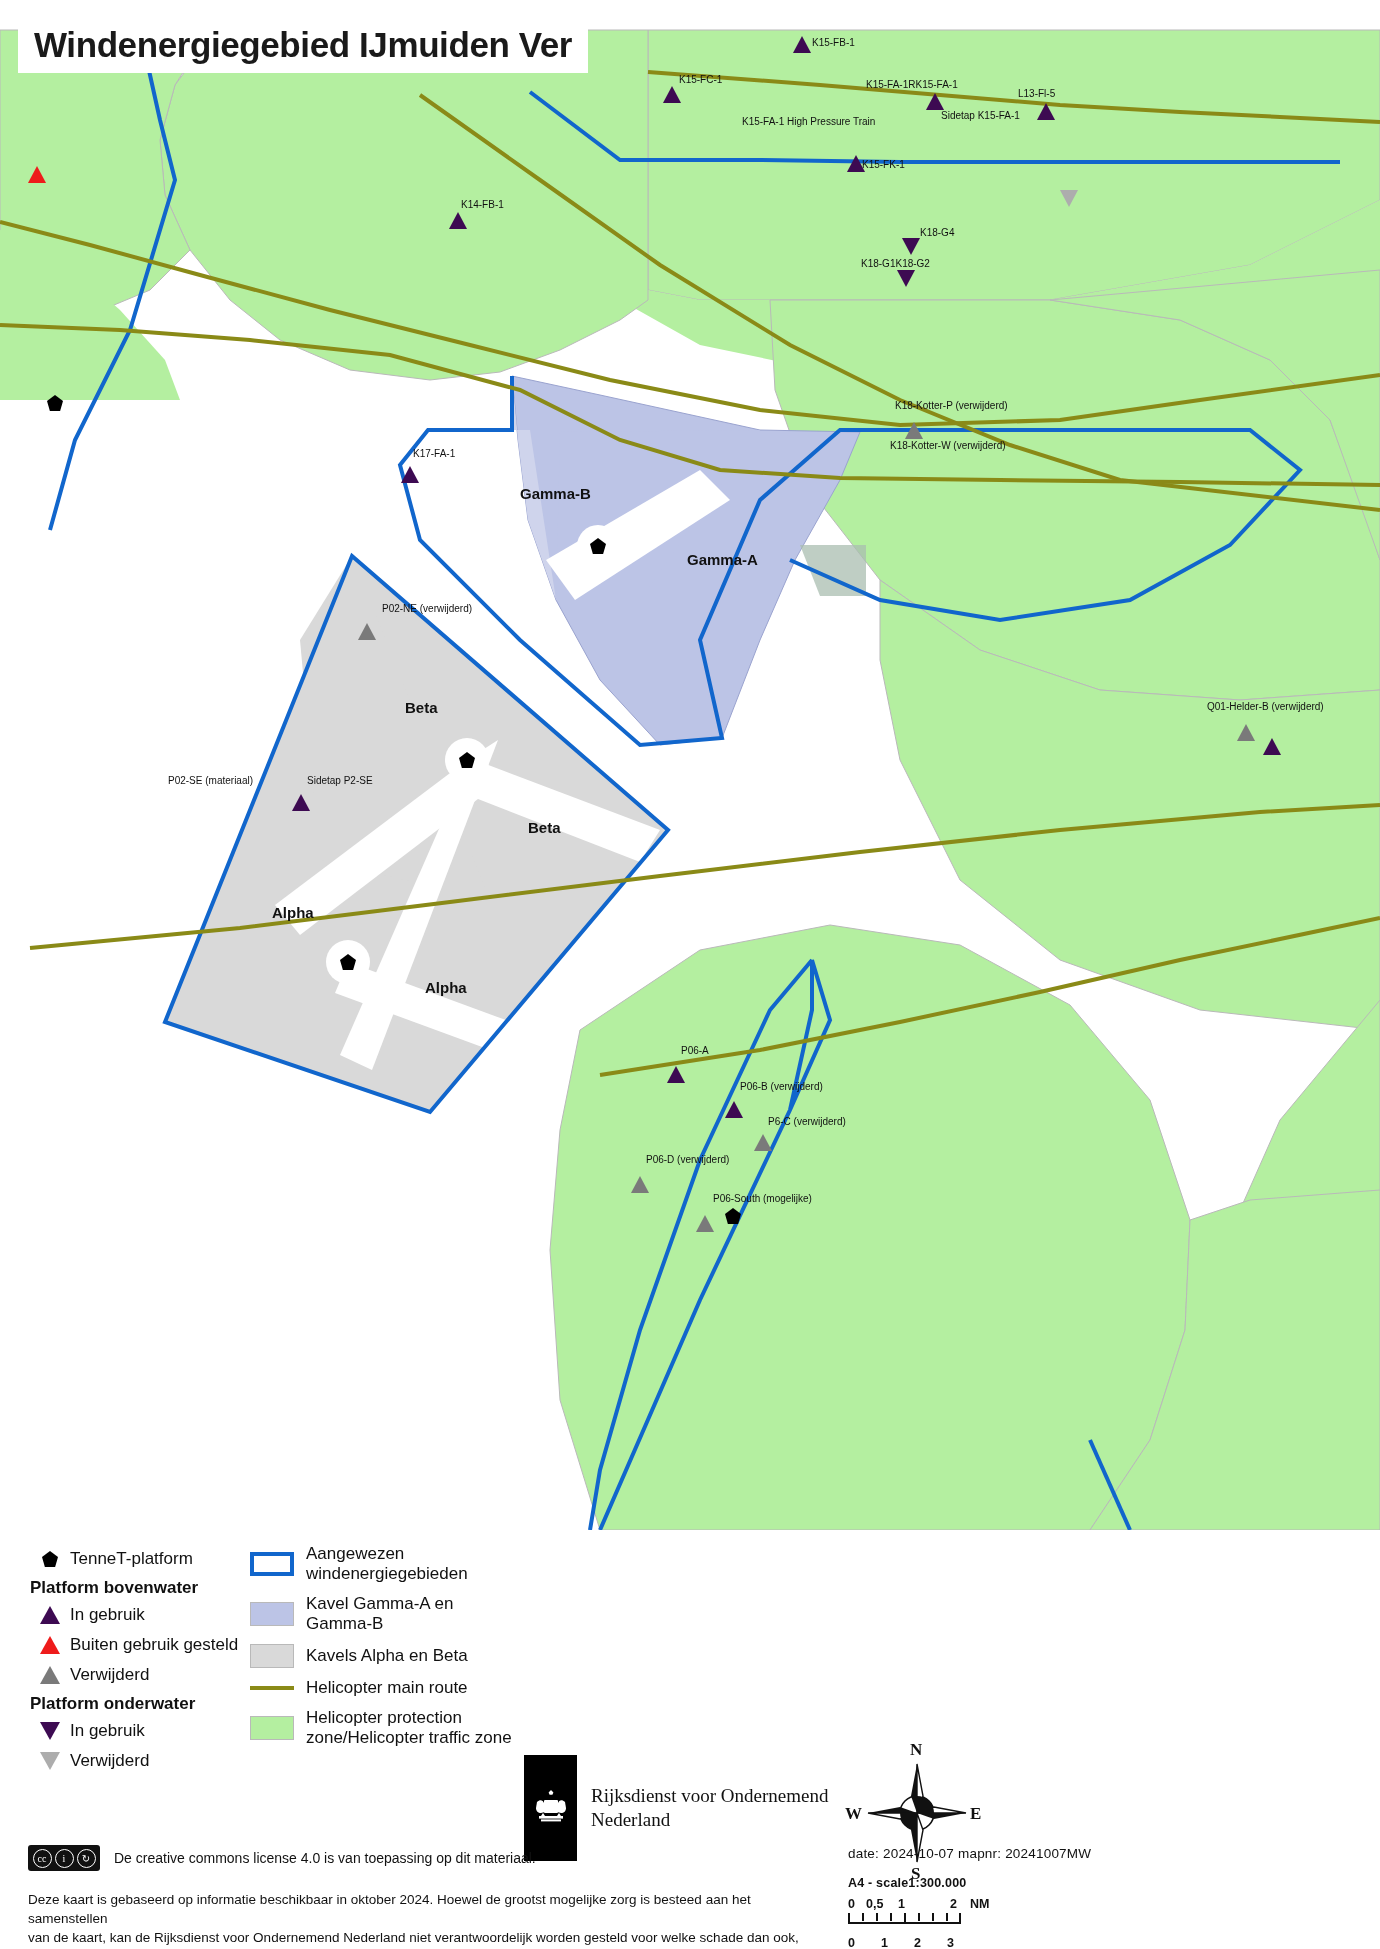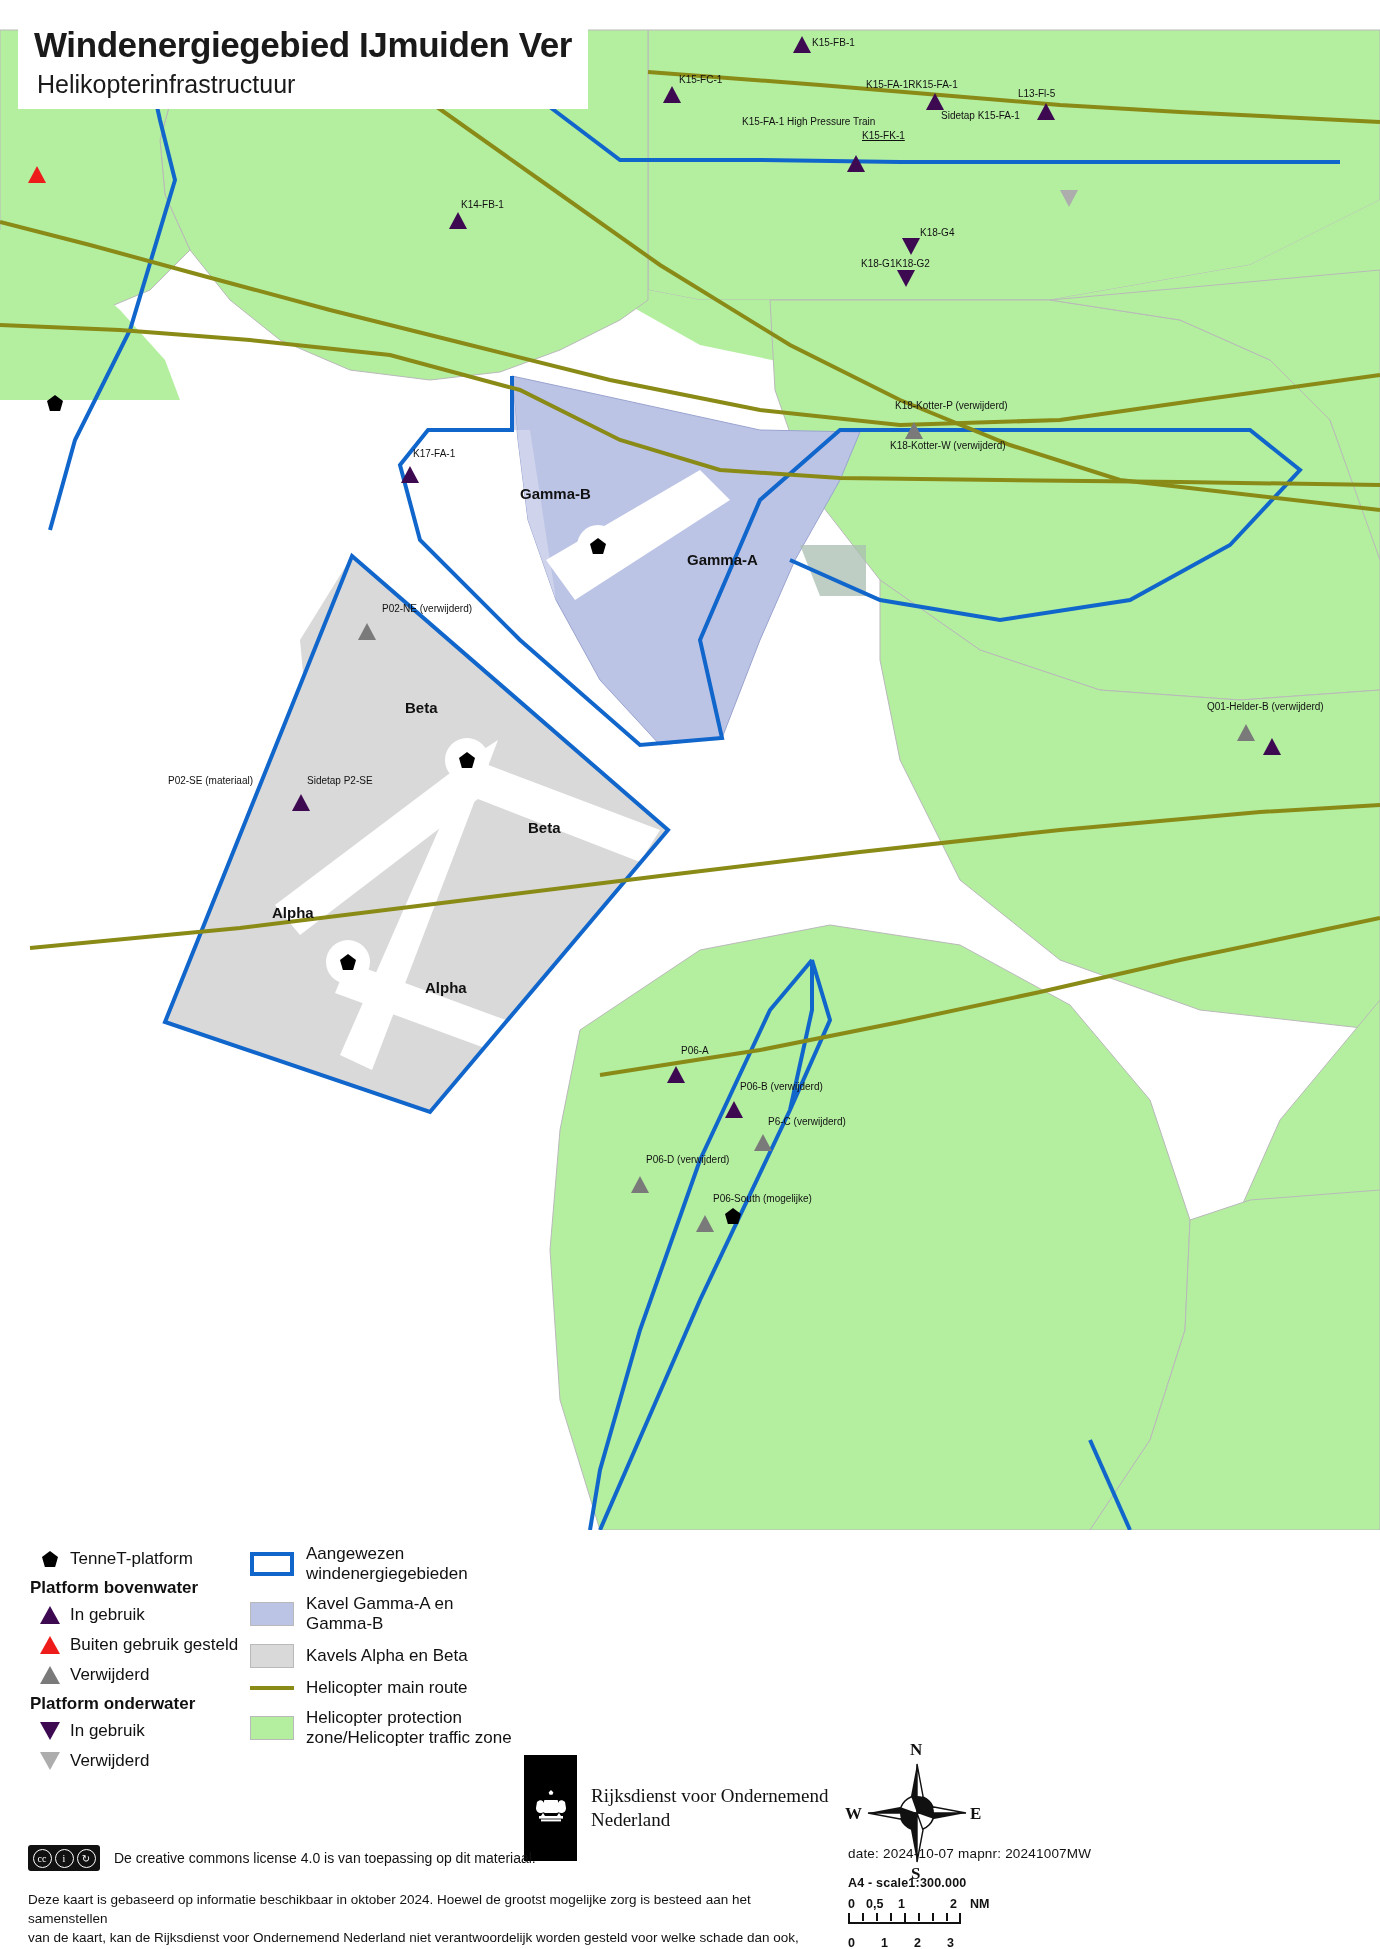--- a/index.html
+++ b/index.html
@@ -165,37 +165,36 @@
         <path d="M0,222 L90,245 L200,275 L330,310 L470,345 L610,380 L760,410 L900,425
                  L1060,420 L1200,400 L1380,375"></path>
         <path d="M30,948 L240,928 L450,902 L660,876 L860,852 L1060,830 L1260,812 L1380,805"></path>
         <path d="M600,1075 L760,1050 L900,1022 L1040,992 L1180,960 L1380,918"></path>
       </g>
     </g>
   </svg>
 
   <div id="title-block">
     <div id="map-title">Windenergiegebied IJmuiden Ver</div>
-    <div id="map-subtitle">Helikopterinfrastructuur</div>
   </div>
 
   <div class="mk-label bold" style="left:520px;top:486px;">Gamma-B</div>
   <div class="mk-label bold" style="left:687px;top:552px;">Gamma-A</div>
   <div class="mk-label bold" style="left:405px;top:700px;">Beta</div>
   <div class="mk-label bold" style="left:528px;top:820px;">Beta</div>
   <div class="mk-label bold" style="left:272px;top:905px;">Alpha</div>
   <div class="mk-label bold" style="left:425px;top:980px;">Alpha</div>
 
   <div class="mk-label" style="left:812px;top:38px;">K15-FB-1</div>
   <div class="mk-label" style="left:679px;top:75px;">K15-FC-1</div>
   <div class="mk-label" style="left:866px;top:80px;">K15-FA-1RK15-FA-1</div>
   <div class="mk-label" style="left:1018px;top:89px;">L13-Fl-5</div>
   <div class="mk-label" style="left:742px;top:117px;">K15-FA-1 High Pressure Train</div>
   <div class="mk-label" style="left:941px;top:111px;">Sidetap K15-FA-1</div>
-  <div class="mk-label" style="left:862px;top:131px;text-decoration:underline;">K15-FK-1</div>
+  <div class="mk-label" style="left:862px;top:160px;">K15-FK-1</div>
   <div class="mk-label" style="left:461px;top:200px;">K14-FB-1</div>
   <div class="mk-label" style="left:920px;top:228px;">K18-G4</div>
   <div class="mk-label" style="left:861px;top:259px;">K18-G1K18-G2</div>
   <div class="mk-label" style="left:895px;top:401px;">K18-Kotter-P (verwijderd)</div>
   <div class="mk-label" style="left:890px;top:441px;">K18-Kotter-W (verwijderd)</div>
   <div class="mk-label" style="left:413px;top:449px;">K17-FA-1</div>
   <div class="mk-label" style="left:370px;top:604px;margin-left:12px;">P02-NE (verwijderd)</div>
   <div class="mk-label" style="left:1207px;top:702px;">Q01-Helder-B (verwijderd)</div>
   <div class="mk-label" style="left:168px;top:776px;">P02-SE (materiaal)</div>
   <div class="mk-label" style="left:307px;top:776px;">Sidetap P2-SE</div>

